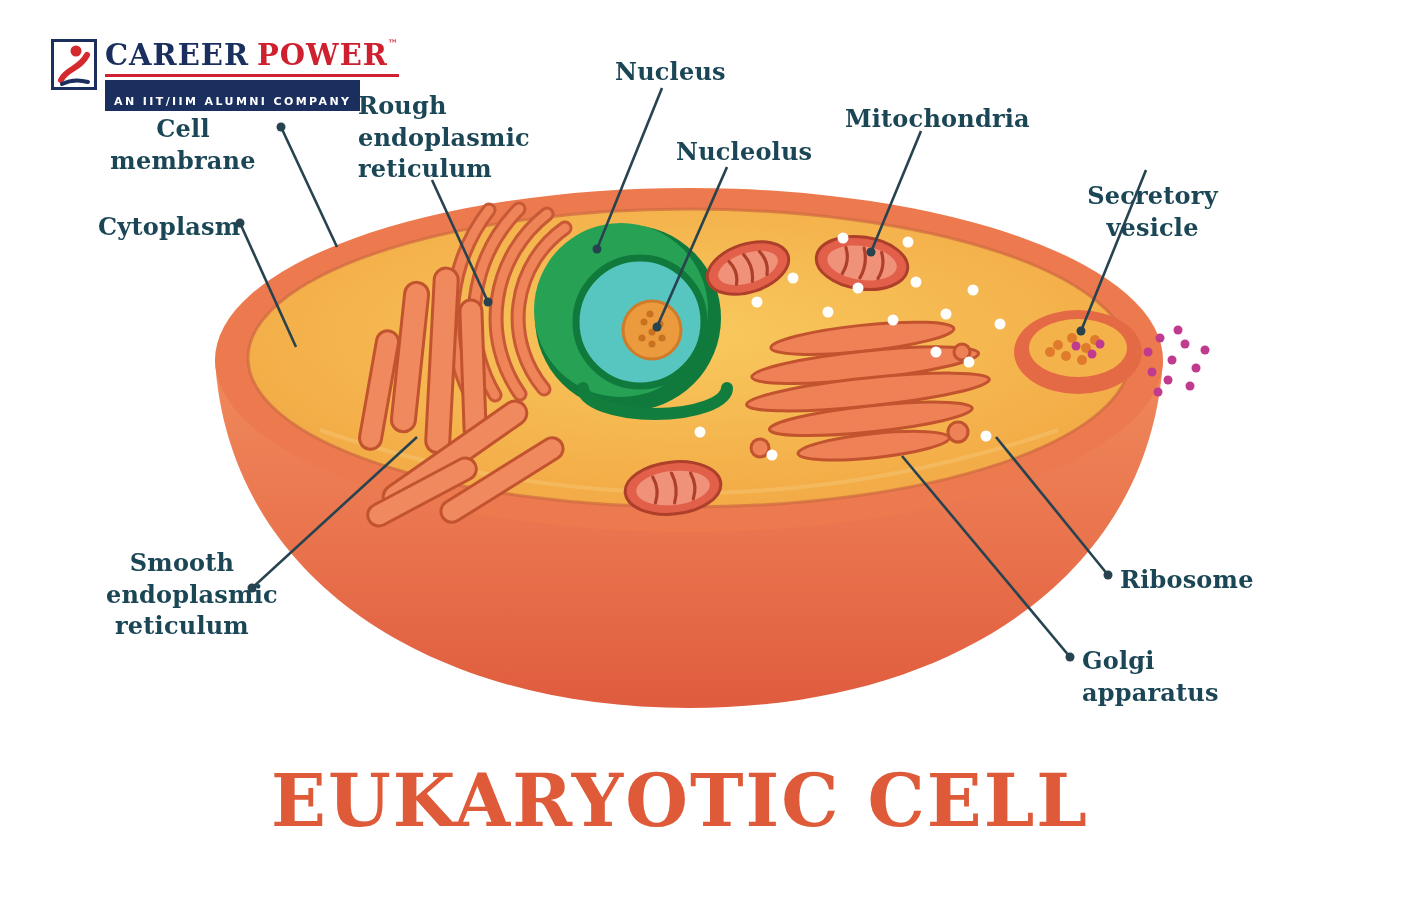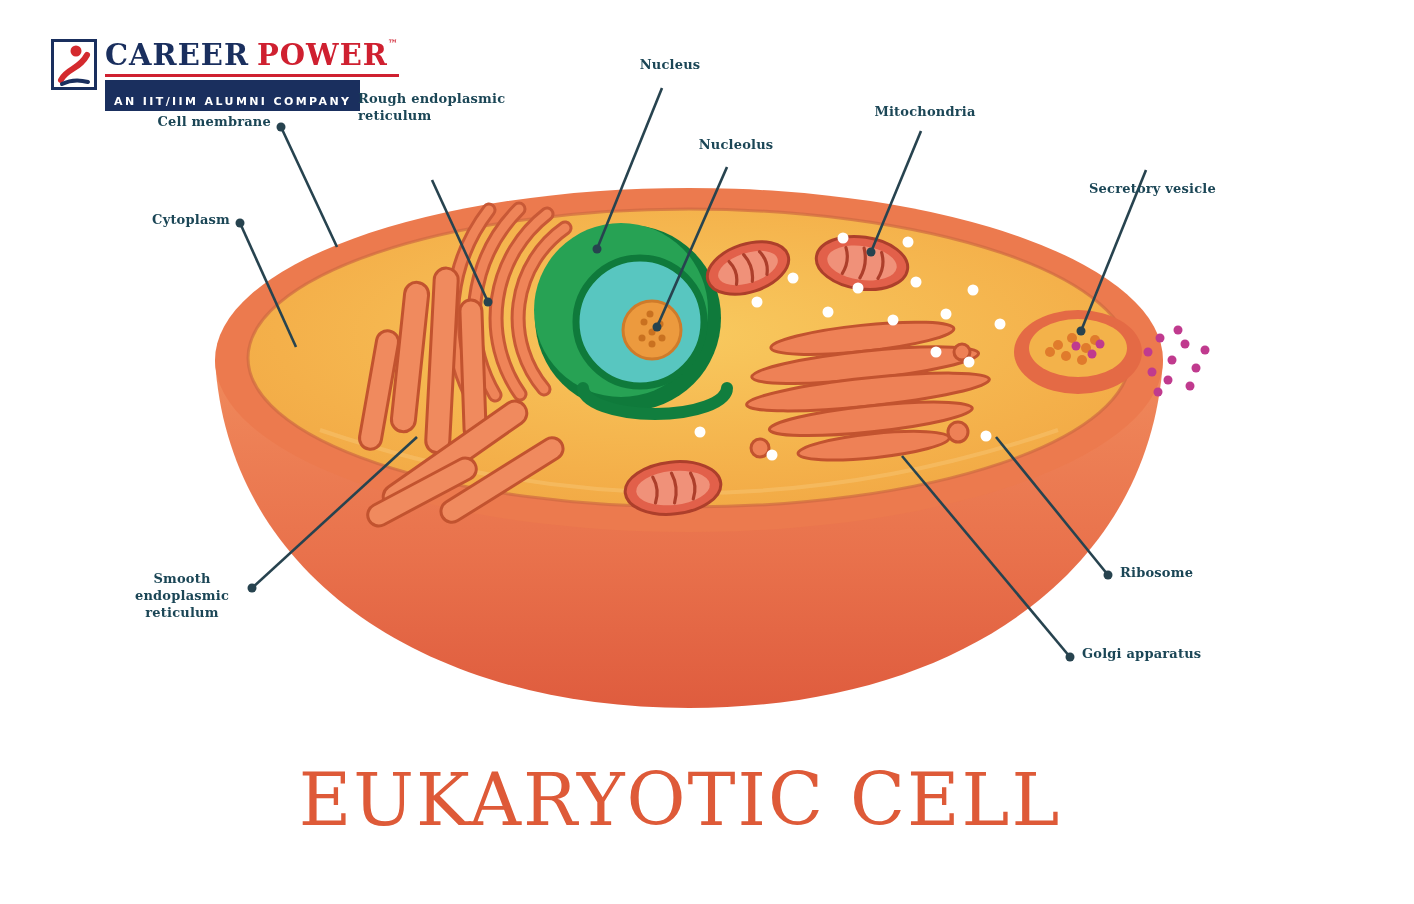--- a/index.html
+++ b/index.html
@@ -1,36 +1,36 @@
 <!DOCTYPE html>
 <html><head>
 <meta charset="utf-8">
 <style>
   html,body{margin:0;padding:0;background:#ffffff;}
   .stage{position:relative;width:1414px;height:904px;background:#ffffff;overflow:hidden;
          font-family:"DejaVu Serif",serif;}
   .art{position:absolute;left:0;top:0;}
 
   
-  .lbl{position:absolute;font-weight:700;font-size:13px;line-height:1.32;
+  .lbl{position:absolute;font-weight:700;font-size:24px;line-height:1.32;
        color:#1b4656;letter-spacing:.2px;}
-  .lbl-cellmem{left:95px;top:113px;width:176px;text-align:right;}
+  .lbl-cellmem{left:95px;top:113px;width:176px;text-align:center;}
   .lbl-cyto{left:98px;top:211px;width:132px;text-align:right;}
   .lbl-rough{left:358px;top:90px;width:152px;}
   .lbl-nucleus{left:615px;top:56px;width:110px;text-align:center;}
   .lbl-nucleolus{left:676px;top:136px;width:120px;text-align:center;}
   .lbl-mito{left:845px;top:103px;width:160px;text-align:center;}
   .lbl-secv{left:1055px;top:141px;width:195px;text-align:center;margin-top:39px;}
-  .lbl-smooth{left:106px;top:570px;width:152px;text-align:center;}
+  .lbl-smooth{left:106px;top:547px;width:152px;text-align:center;}
   .lbl-ribo{left:1120px;top:564px;width:130px;text-align:left;}
   .lbl-golgi{left:1082px;top:645px;width:200px;text-align:left;}
 
   
   .title{position:absolute;left:0;top:758px;width:1360px;margin:0;text-align:center;
-         font-family:"DejaVu Serif",serif;font-weight:400;font-size:72px;
+         font-family:"DejaVu Serif",serif;font-weight:700;font-size:72px;
          letter-spacing:2px;color:#de5a38;}
 
   
   .logo{position:absolute;left:50px;top:38px;display:flex;align-items:flex-start;gap:7px;}
   .logo-right{display:flex;flex-direction:column;}
   .logo-brand{font-family:"DejaVu Serif",serif;font-weight:700;font-size:29px;
               letter-spacing:1px;border-bottom:3px solid #cf2030;padding-bottom:2px;
               white-space:nowrap;}
   .brand-career{color:#1a2f5e;}
   .brand-power{color:#cf2030;margin-left:8px;}

